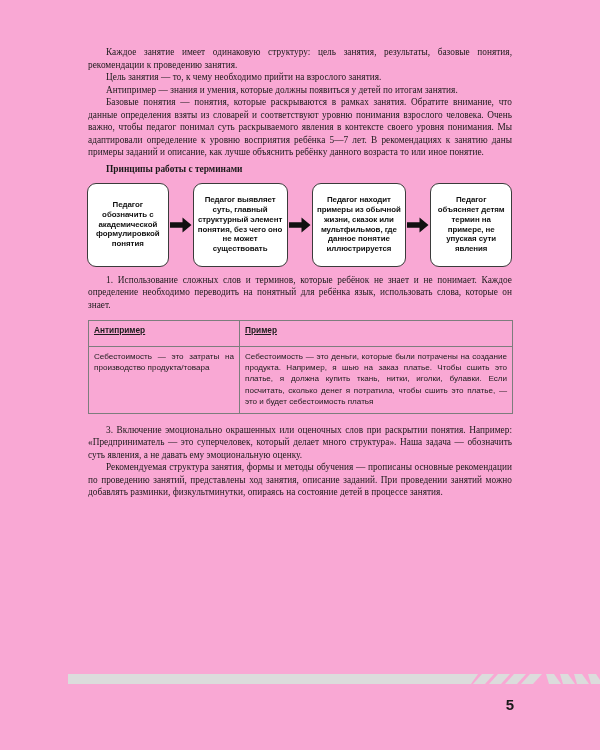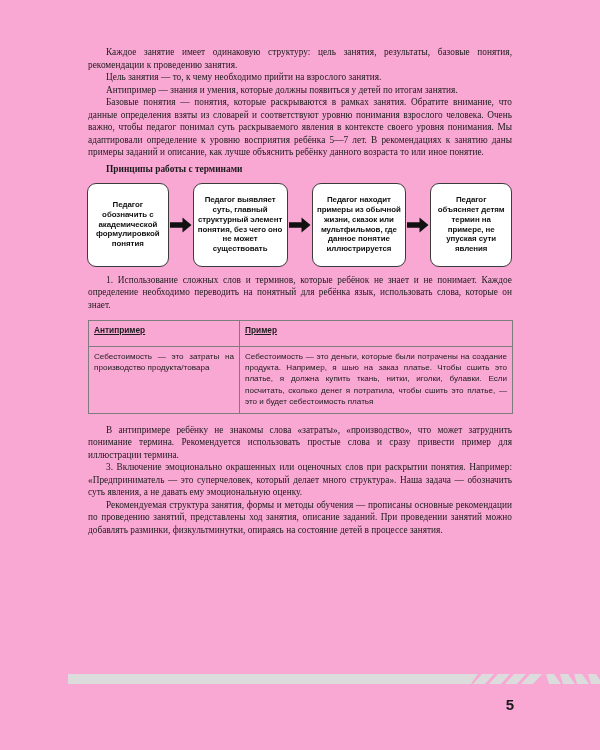--- a/index.html
+++ b/index.html
@@ -228,21 +228,20 @@
       <tbody>
         <tr>
           <td>Себестоимость — это затраты на производство продукта/товара</td>
           <td>Себестоимость — это деньги, которые были потрачены на создание продукта. Например, я шью на заказ платье. Чтобы сшить это платье, я должна купить ткань, нитки, иголки, булавки. Если посчитать, сколько денег я потратила, чтобы сшить это платье, — это и будет себестоимость платья</td>
         </tr>
       </tbody>
     </table>
 
     <div class="gap-lg"></div>
 
-    <p class="para">В антипримере ребёнку не знакомы слова «затраты», «производство», что может затруднить понимание термина. Рекомендуется использовать простые слова и сразу привести пример для иллюстрации термина.</p>
 
 
     <p class="para"><b class="lead">3.  Включение эмоционально окрашенных или оценочных слов при раскрытии понятия.</b><span> Например: «Предприниматель — это супер­человек, который делает много структура». Наша задача — обозначить суть явления, а не давать ему эмоциональную оценку.</span></p>
 
     <p class="para"><b class="lead">Рекомендуемая структура занятия, формы и методы обучения</b><span> — прописаны основные рекомендации по проведению занятий, представлены ход занятия, описание заданий. При проведении занятий можно добавлять разминки, физкультминутки, опираясь на состояние детей в процессе занятия.</span></p>
 
   </div>
 
   <div class="footer-band">
     <div class="band-solid"></div>

